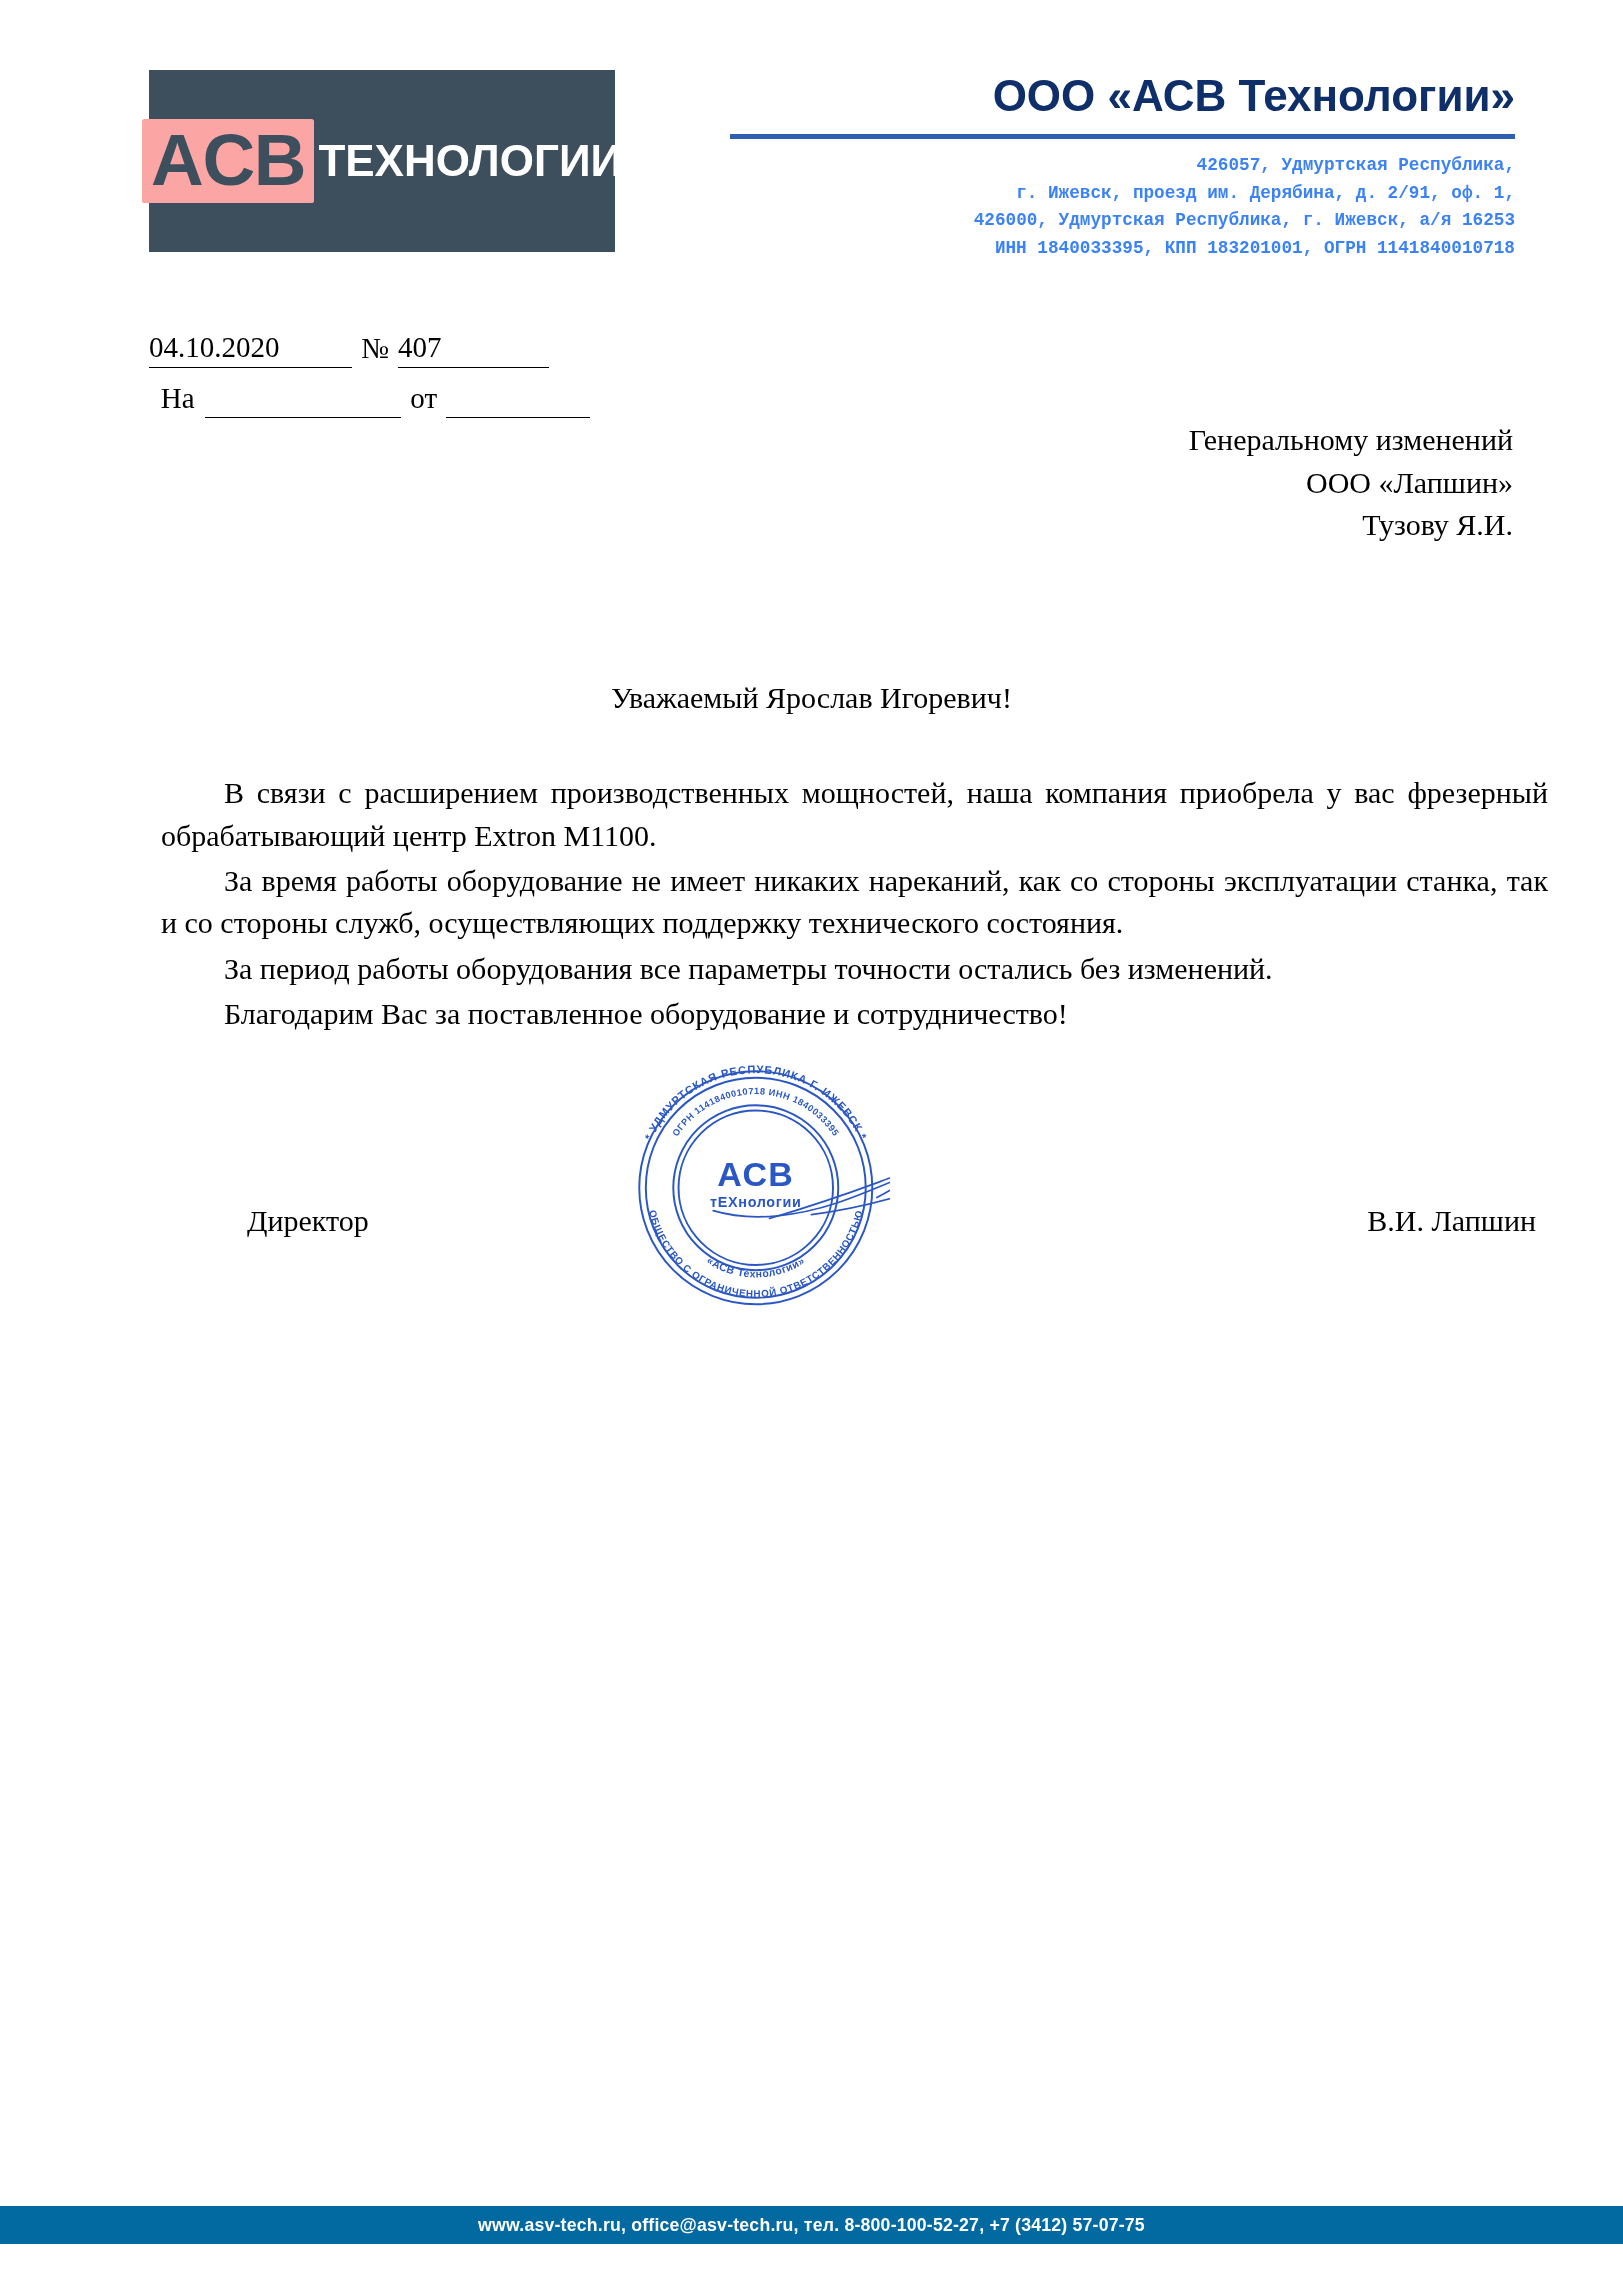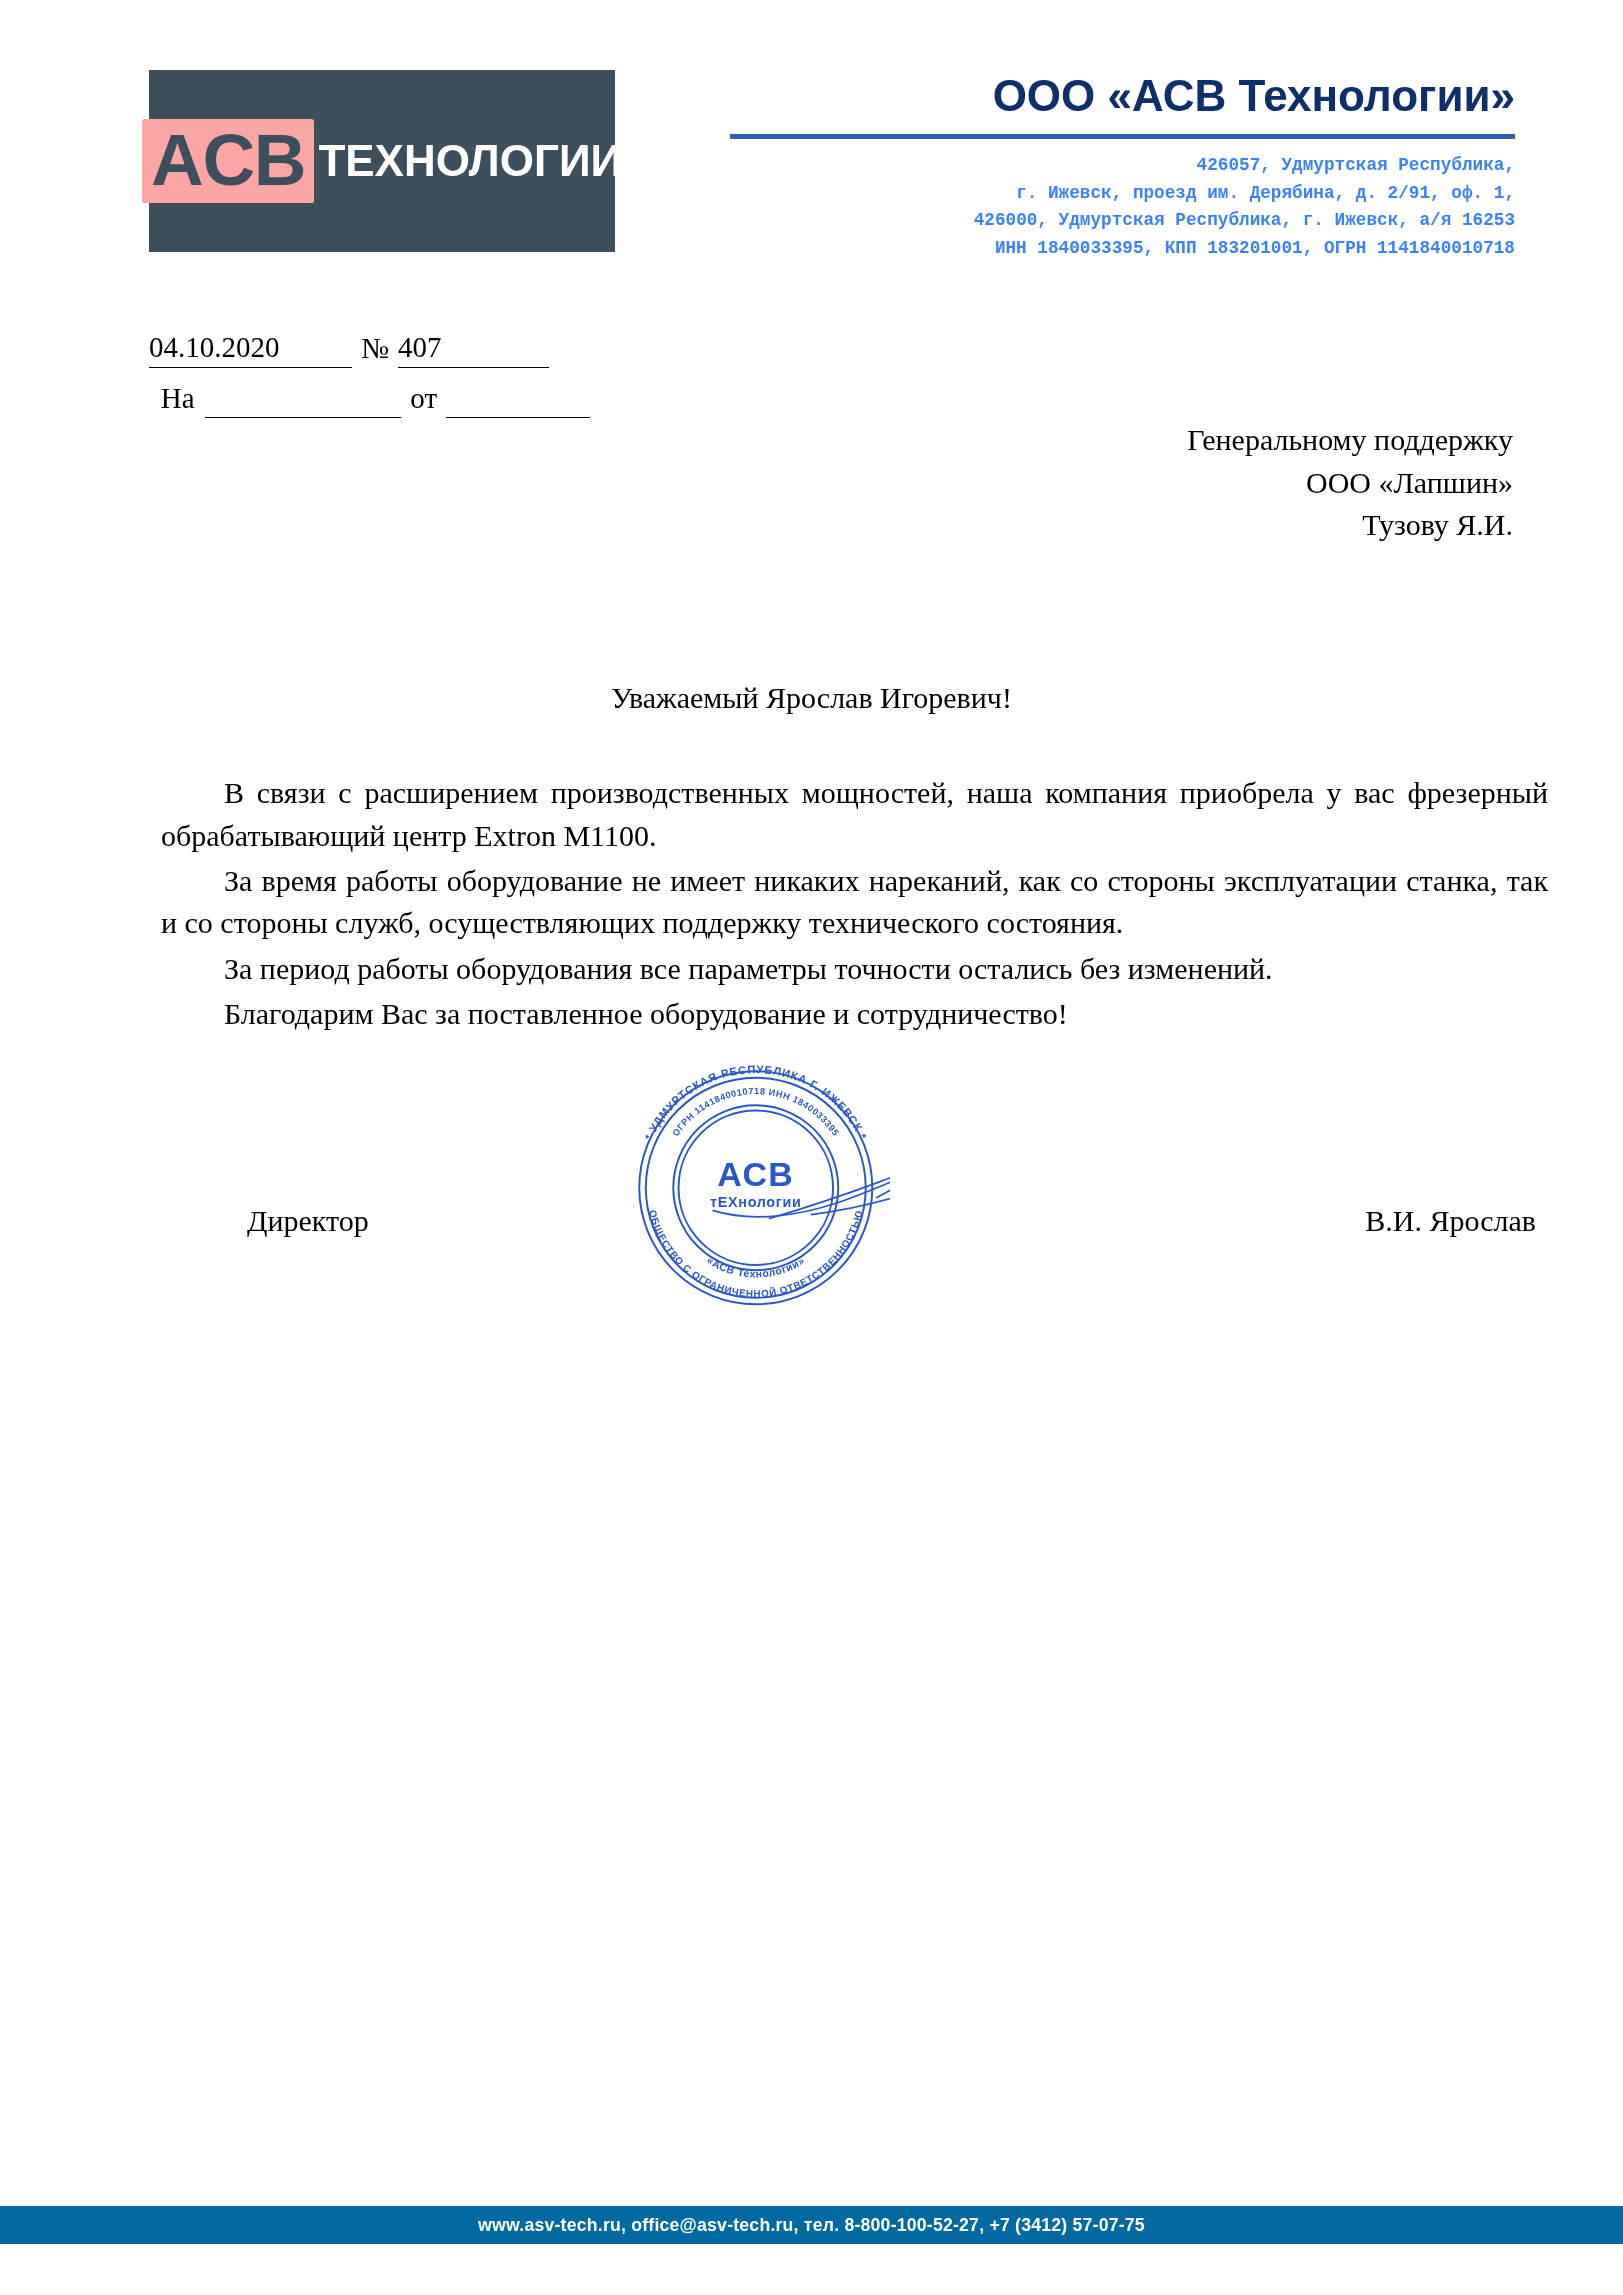--- a/index.html
+++ b/index.html
@@ -224,21 +224,21 @@
   </div>
   <div class="numrow numrow2">
     <span class="na">На</span>
     <span class="u f1"></span>
     <span class="lbl">от</span>
     <span class="u f2"></span>
   </div>
 </div>
 
 <div class="addressee">
-  <div>Генеральному поддержку</div>
+  <div>Генеральному изменений</div>
   <div>ООО «Лапшин»</div>
   <div>Тузову Я.И.</div>
 </div>
 
 <div class="greeting">Уважаемый Ярослав Игоревич!</div>
 
 <div class="body-text">
   <p>В связи с расширением производственных мощностей, наша компания приобрела у вас фрезерный обрабатывающий центр Extron M1100.</p>
   <p>За время работы оборудование не имеет никаких нареканий, как со стороны эксплуатации станка, так и со стороны служб, осуществляющих поддержку технического состояния.</p>
   <p class="last">За период работы оборудования все параметры точности остались без изменений.</p>
@@ -278,19 +278,19 @@
     <g fill="none" stroke="#2a57c4" stroke-width="2.6" stroke-linecap="round">
       <path d="M150,250 C 210,268 280,258 340,238 C 386,222 420,206 452,194"></path>
       <path d="M236,262 C 290,246 350,226 404,206 C 430,196 448,190 460,190 C 452,198 430,214 400,230"></path>
       <path d="M300,256 C 350,250 400,238 440,226"></path>
     </g>
   </svg>
 </div>
 
 <div class="sign-row">
   <span class="sign-title">Директор</span>
-  <span class="sign-name">В.И. Ярослав</span>
+  <span class="sign-name">В.И. Лапшин</span>
 </div>
 
 <div class="footer">
   <span class="footer-text">www.asv-tech.ru, office@asv-tech.ru, тел. 8-800-100-52-27, +7 (3412) 57-07-75</span>
 </div>
 
 
 </body></html>

